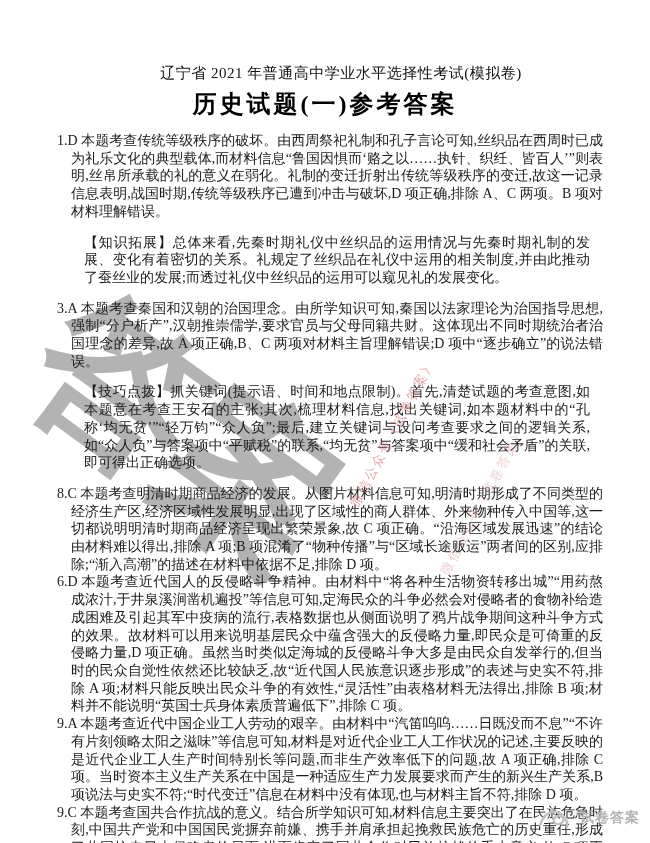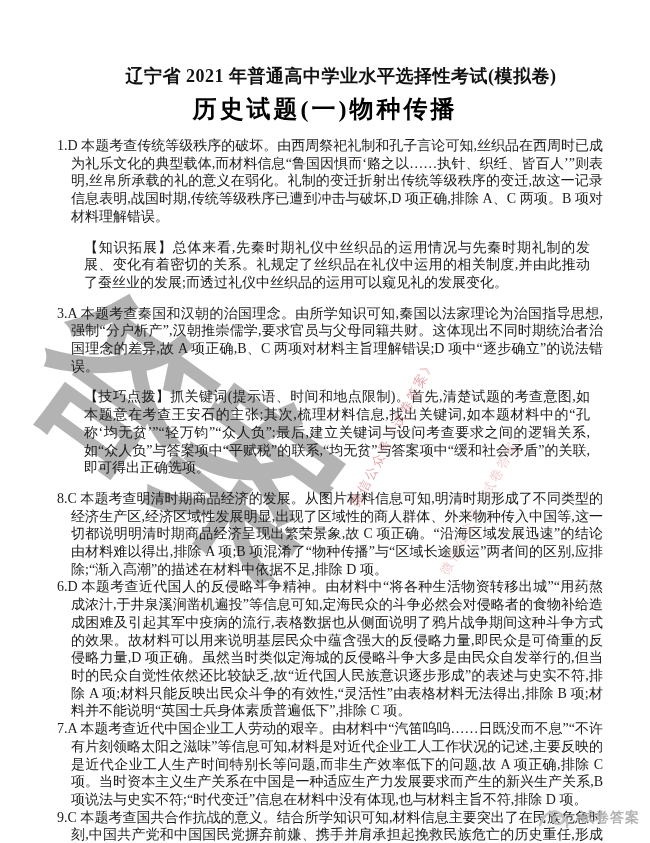--- a/index.html
+++ b/index.html
@@ -7,21 +7,21 @@
     position:relative;
     width:650px;height:843px;
     background:#ffffff;
     overflow:hidden;
     font-family:"Liberation Serif","DejaVu Serif",serif;
     color:#1b1b1b;
   }
   
   .header{position:relative;z-index:2;text-align:center;padding-top:64px;}
   .title-line1{
-    font-size:18px;font-weight:bold;letter-spacing:0.5px;color:#111;margin-left:32px;
+    font-size:15px;font-weight:normal;letter-spacing:0.5px;color:#111;margin-left:32px;
   }
   .title-line2{
     font-size:24px;font-weight:bold;letter-spacing:3px;margin-top:5px;color:#000;
   }
   
   .content{
     position:relative;z-index:2;
     margin:12px 47px 0 57px;
     font-size:14px;
     line-height:17.7px;
@@ -69,31 +69,31 @@
 
 <div class="page">
 
   <div class="wm-stamp">答案</div>
 
   <div class="wm-diag one">微信公众号《试卷答案》</div>
   <div class="wm-diag two">微信公众号《试卷答案》</div>
 
   <div class="header">
     <div class="title-line1">辽宁省 2021 年普通高中学业水平选择性考试(模拟卷)</div>
-    <div class="title-line2">历史试题(一)物种传播</div>
+    <div class="title-line2">历史试题(一)参考答案</div>
   </div>
 
   <div class="content">
     <p class="answer">1.D 本题考查传统等级秩序的破坏。由西周祭祀礼制和孔子言论可知,丝织品在西周时已成为礼乐文化的典型载体,而材料信息“鲁国因惧而‘赂之以……执针、织纴、皆百人’”则表明,丝帛所承载的礼的意义在弱化。礼制的变迁折射出传统等级秩序的变迁,故这一记录信息表明,战国时期,传统等级秩序已遭到冲击与破坏,D 项正确,排除 A、C 两项。B 项对材料理解错误。</p>
     <p class="note">【知识拓展】总体来看,先秦时期礼仪中丝织品的运用情况与先秦时期礼制的发展、变化有着密切的关系。礼规定了丝织品在礼仪中运用的相关制度,并由此推动了蚕丝业的发展;而透过礼仪中丝织品的运用可以窥见礼的发展变化。</p>
     <p class="answer">3.A 本题考查秦国和汉朝的治国理念。由所学知识可知,秦国以法家理论为治国指导思想,强制“分户析产”,汉朝推崇儒学,要求官员与父母同籍共财。这体现出不同时期统治者治国理念的差异,故 A 项正确,B、C 两项对材料主旨理解错误;D 项中“逐步确立”的说法错误。</p>
     <p class="note">【技巧点拨】抓关键词(提示语、时间和地点限制)。首先,清楚试题的考查意图,如本题意在考查王安石的主张;其次,梳理材料信息,找出关键词,如本题材料中的“孔称‘均无贫’”“轻万钧”“众人负”;最后,建立关键词与设问考查要求之间的逻辑关系,如“众人负”与答案项中“平赋税”的联系,“均无贫”与答案项中“缓和社会矛盾”的关联,即可得出正确选项。</p>
     <p class="answer">8.C 本题考查明清时期商品经济的发展。从图片材料信息可知,明清时期形成了不同类型的经济生产区,经济区域性发展明显,出现了区域性的商人群体、外来物种传入中国等,这一切都说明明清时期商品经济呈现出繁荣景象,故 C 项正确。“沿海区域发展迅速”的结论由材料难以得出,排除 A 项;B 项混淆了“物种传播”与“区域长途贩运”两者间的区别,应排除;“渐入高潮”的描述在材料中依据不足,排除 D 项。</p>
     <p class="answer">6.D 本题考查近代国人的反侵略斗争精神。由材料中“将各种生活物资转移出城”“用药熬成浓汁,于井泉溪涧凿机遍投”等信息可知,定海民众的斗争必然会对侵略者的食物补给造成困难及引起其军中疫病的流行,表格数据也从侧面说明了鸦片战争期间这种斗争方式的效果。故材料可以用来说明基层民众中蕴含强大的反侵略力量,即民众是可倚重的反侵略力量,D 项正确。虽然当时类似定海城的反侵略斗争大多是由民众自发举行的,但当时的民众自觉性依然还比较缺乏,故“近代国人民族意识逐步形成”的表述与史实不符,排除 A 项;材料只能反映出民众斗争的有效性,“灵活性”由表格材料无法得出,排除 B 项;材料并不能说明“英国士兵身体素质普遍低下”,排除 C 项。</p>
-    <p class="answer">7.A 本题考查近代中国企业工人劳动的艰辛。由材料中“汽笛呜呜……日既没而不息”“不许有片刻领略太阳之滋味”等信息可知,材料是对近代企业工人工作状况的记述,主要反映的是近代企业工人生产时间特别长等问题,而非生产效率低下的问题,故 A 项正确,排除 C 项。当时资本主义生产关系在中国是一种适应生产力发展要求而产生的新兴生产关系,B 项说法与史实不符;“时代变迁”信息在材料中没有体现,也与材料主旨不符,排除 D 项。</p>
+    <p class="answer">9.A 本题考查近代中国企业工人劳动的艰辛。由材料中“汽笛呜呜……日既没而不息”“不许有片刻领略太阳之滋味”等信息可知,材料是对近代企业工人工作状况的记述,主要反映的是近代企业工人生产时间特别长等问题,而非生产效率低下的问题,故 A 项正确,排除 C 项。当时资本主义生产关系在中国是一种适应生产力发展要求而产生的新兴生产关系,B 项说法与史实不符;“时代变迁”信息在材料中没有体现,也与材料主旨不符,排除 D 项。</p>
     <p class="answer">9.C 本题考查国共合作抗战的意义。结合所学知识可知,材料信息主要突出了在民族危急时刻,中国共产党和中国国民党摒弃前嫌、携手并肩承担起挽救民族危亡的历史重任,形成了共同抗击日本侵略者的局面,进而肯定了国共合作对民族抗战的重大意义,故 C 项正确。A、B、D 三项对材料理解都不够全面、准确,应排除。</p>
   </div>
 
   <div class="corner-mark">
     <span>
       <svg width="34" height="26" viewBox="0 0 34 26">
         <path d="M3 20 C 8 6, 18 4, 24 9 C 29 13, 26 20, 20 19 C 15 18, 16 11, 22 11 C 28 11, 31 16, 30 22" fill="none" stroke="#c2c2c2" stroke-width="2.4" stroke-linecap="round"></path>
       </svg>
     </span>
     <span>试卷答案</span>

